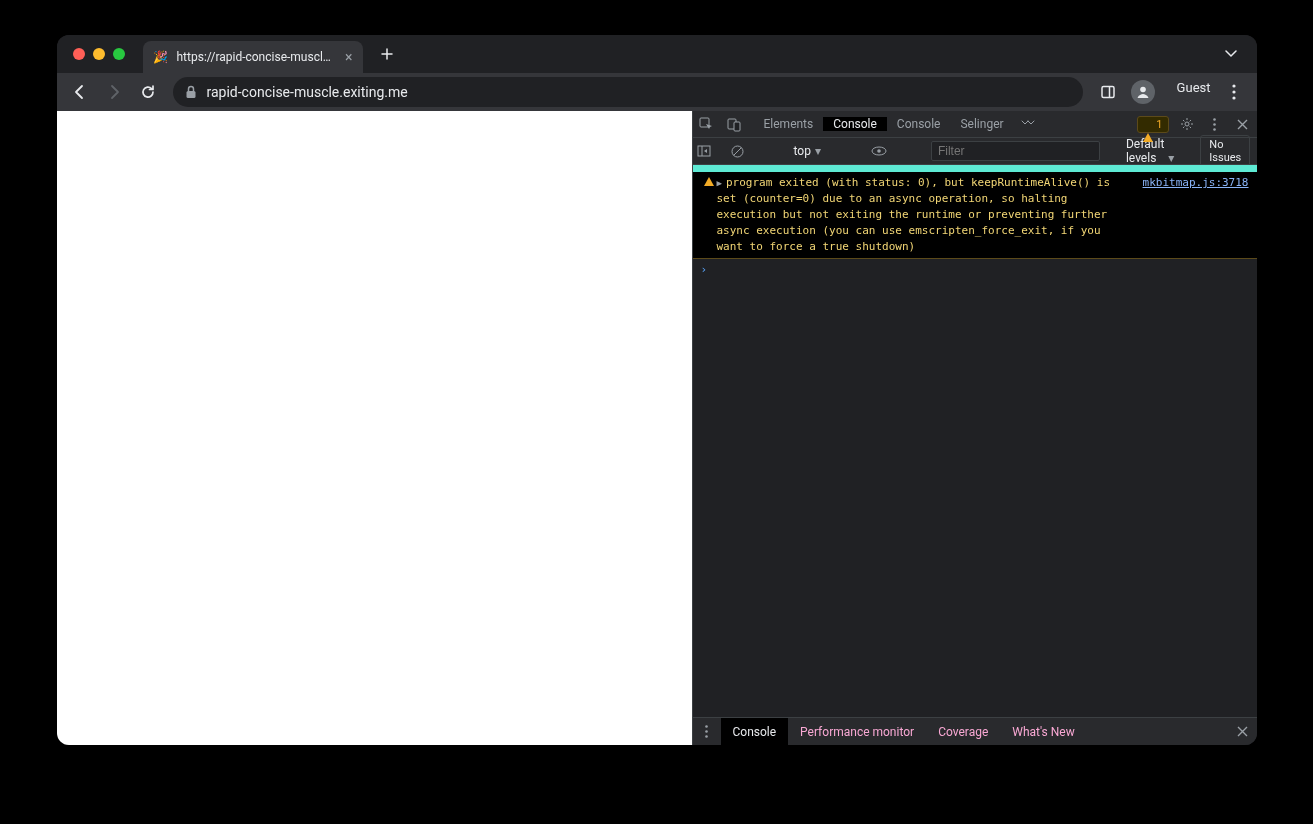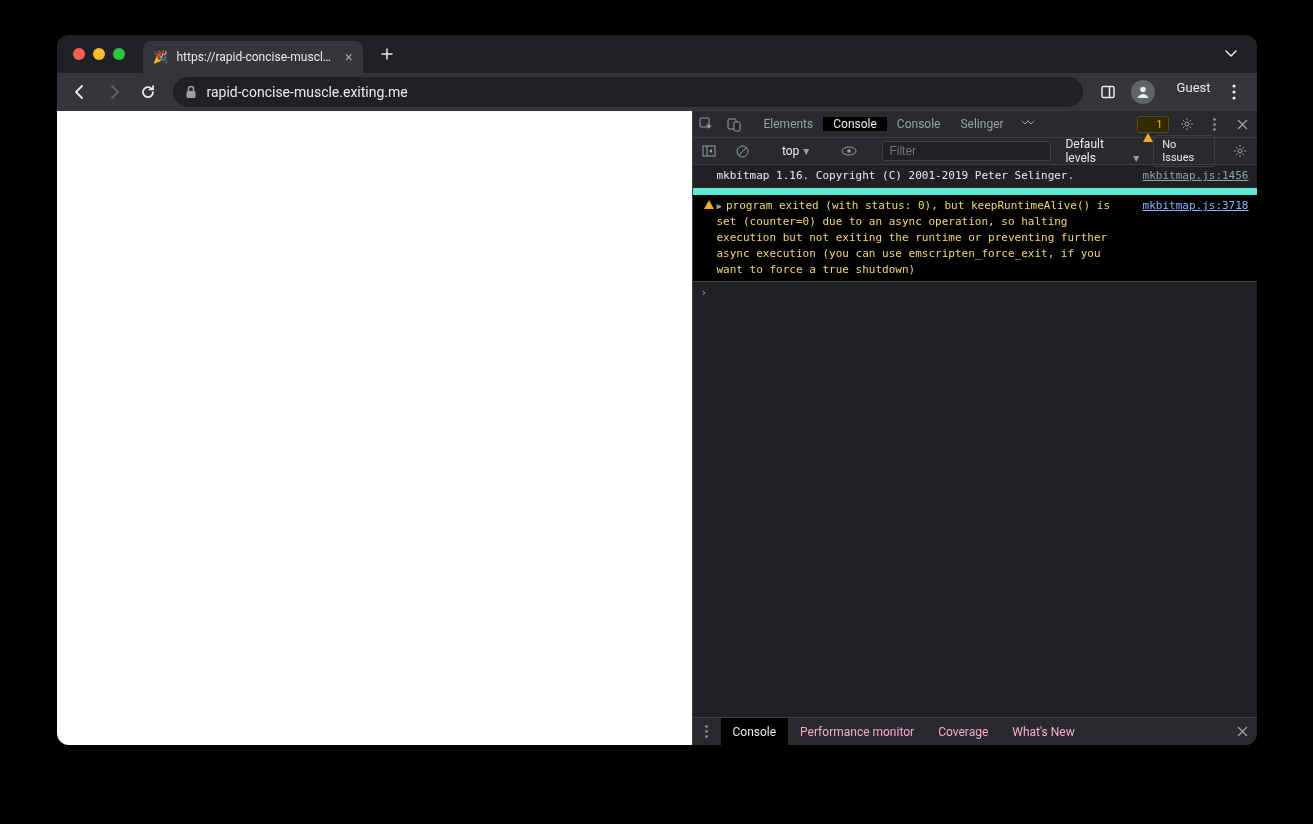--- a/index.html
+++ b/index.html
@@ -124,21 +124,21 @@
     display:flex; align-items:center; gap:3px;
     border:1px solid #5c4a1a; background:#332b00;
     padding:1px 5px; border-radius:3px; font-size:11px;
     color:#f2ab26; align-self:center; margin-right:4px;
   }
   
   .con-tools {
     height:27px;
     background:#292a2d;
     border-bottom:1px solid #3c4043;
-    display:flex; align-items:center; gap:8px; padding:0 4px;
+    display:flex; align-items:center; gap:20px; padding:0 4px;
   }
   .context-sel {
     display:flex; align-items:center; gap:4px;
     color:#e8eaed; font-size:12px; padding:0 6px; cursor:pointer;
   }
   .filter-input {
     flex:1;
     height:20px;
     background:#202124;
     border:1px solid #3c4043;
@@ -371,25 +371,20 @@
         <div class="issues-btn">No Issues</div>
         <div class="dt-iconbtn">
           <svg width="14" height="14" viewBox="0 0 14 14">
               <circle cx="7" cy="7" r="2" stroke="#9aa0a6" fill="none"></circle>
               <path d="M7 1v2M7 11v2M1 7h2M11 7h2M3 3l1.4 1.4M9.6 9.6L11 11M3 11l1.4-1.4M9.6 4.4L11 3" stroke="#9aa0a6"></path>
             </svg>
         </div>
       </div>
 
       <div class="console-log">
-        <div class="log-row log">
-          <div class="gutter"></div>
-          <div class="msg">mkbitmap 1.16. Copyright (C) 2001-2019 Peter Selinger.</div>
-          <div class="src">mkbitmap.js:1456</div>
-        </div>
         <div class="log-row warn">
           <div class="gutter">
               <span class="warn-icon"></span>
             </div>
           <div class="msg"><span class="expand-arrow">▶</span><span>program exited (with status: 0), but keepRuntimeAlive() is set (counter=0) due to an async operation, so halting execution but not exiting the runtime or preventing further async execution (you can use emscripten_force_exit, if you want to force a true shutdown)</span></div>
           <div class="src">mkbitmap.js:3718</div>
         </div>
         <div class="prompt-row">
           <div class="gutter">›</div>
           <div style="flex:1;"></div>

